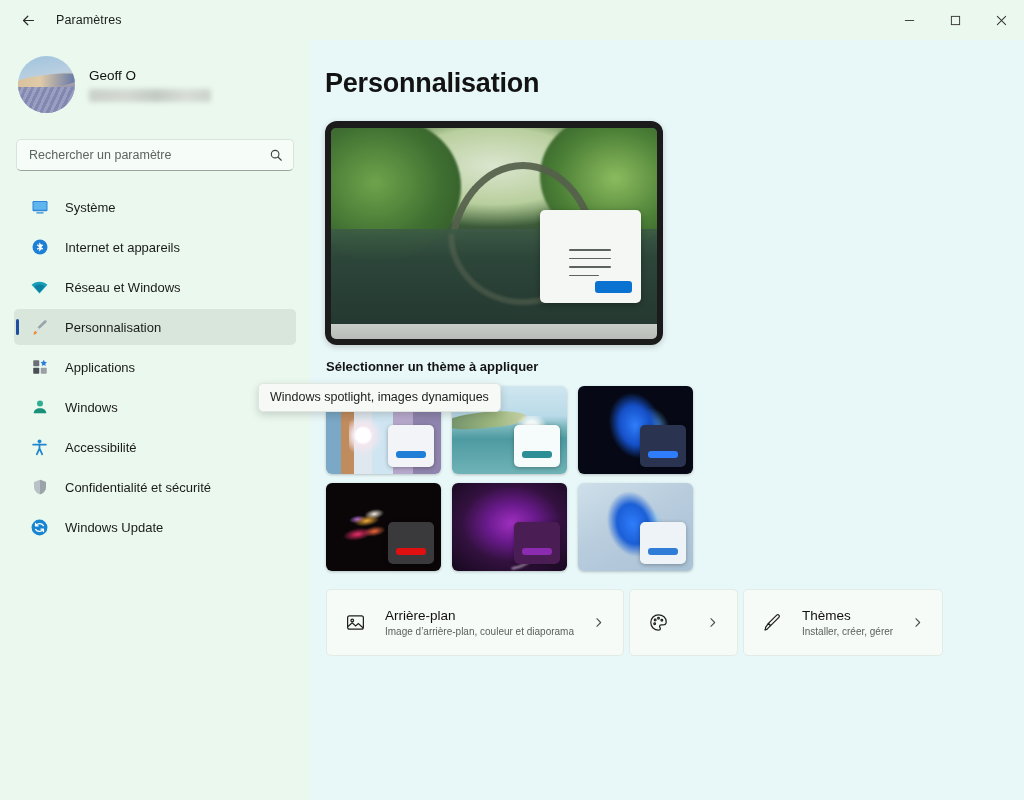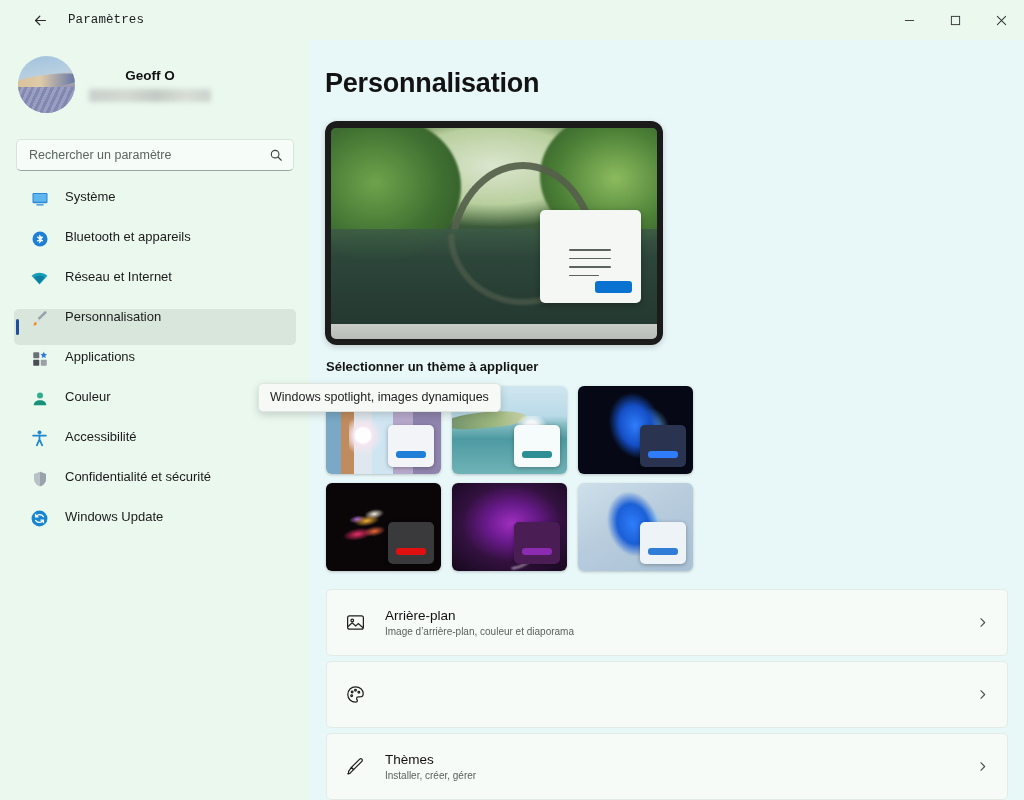--- a/index.html
+++ b/index.html
@@ -27,23 +27,22 @@
     flex: 0 0 40px;
     display: flex;
     align-items: stretch;
     background: #eaf8ee;
     position: relative;
     z-index: 40;
   }
   .tb-left {
     display: flex;
     align-items: center;
-    padding-left: 26px;
+    padding-left: 14px;
     gap: 14px;
-    font-family: Liberation Mono, monospace;
   }
   .back-btn {
     width: 28px; height: 28px;
     display: flex; align-items: center; justify-content: center;
     border-radius: 5px;
     color: #2b2b2b;
   }
   .back-btn svg { display: block; }
   .tb-title {
     font-size: 12.5px;
@@ -104,23 +103,22 @@
     content:"";
     position:absolute; left:0; bottom:0;
     width:100%; height:46%;
     background: repeating-linear-gradient(115deg, #8287b0 0 3px, #9aa0c4 3px 6px);
     opacity:.95;
   }
   .acct-text { min-width: 0; }
   .acct-name {
     font-size: 13.5px;
     color: #111;
-    font-weight: 700;
+    font-weight: 400;
     margin-bottom: 6px;
-    text-align: center;
   }
   .acct-email-blur {
     width: 122px; height: 13px;
     background: linear-gradient(90deg,#c9cfc9,#d4dad2 30%,#c3cac3 55%,#d8ded6 80%,#cbd2cb);
     filter: blur(2.4px);
     border-radius: 2px;
   }
 
   .searchbox {
     margin: 18px 4px 14px 4px;
@@ -145,21 +143,21 @@
   .searchbox input::placeholder { color: #5d6560; }
   .search-icon { color: #3a433d; display: flex; }
 
   .nav { margin-top: 2px; display: flex; flex-direction: column; gap: 0; }
   .nav-item {
     position: relative;
     height: 36px;
     margin: 2px 2px;
     border-radius: 5px;
     display: flex;
-    align-items: flex-start;
+    align-items: center;
     gap: 16px;
     padding-left: 16px;
     cursor: default;
   }
   .nav-item.selected { background: rgba(190,205,196,0.42); }
   .nav-item.selected::before {
     content: "";
     position: absolute;
     left: 2px; top: 50%;
     transform: translateY(-50%);
@@ -417,21 +415,21 @@
       radial-gradient(ellipse 22% 42% at 64% 56%, #6fc0ff 0%, transparent 68%);
     border-radius: 50% 40% 55% 45%;
     transform: rotate(-16deg);
   }
 
   
   .cards {
     margin-top: 18px;
     padding-left: 2px;
     display: flex;
-    flex-direction: column;
+    flex-direction: row;
     gap: 5px;
   }
   .card {
     height: 67px;
     background: #f7fbf8;
     border: 1px solid #e2ece5;
     border-radius: 5px;
     display: flex;
     align-items: center;
     padding: 0 18px 0 16px;
@@ -536,31 +534,31 @@
         </div>
 
         <div class="nav-item">
           <span class="nav-ico">
             <svg width="18" height="18" viewBox="0 0 24 24">
               <circle cx="12" cy="12" r="10" fill="#1e7fd6"></circle>
               <path d="M11 6.5l4.2 3.6L11 13.8V6.5zM11 10.2l4.2 3.6L11 17.5v-7.3z" fill="#fff" stroke="#fff" stroke-width="0.5" stroke-linejoin="round"></path>
               <path d="M8.6 9.4l6.6 5M8.6 14.6l6.6-5" stroke="#fff" stroke-width="1.5" stroke-linecap="round" fill="none"></path>
             </svg>
           </span>
-          <span class="nav-label">Bluetooth et appareils</span>
+          <span class="nav-label">Internet et appareils</span>
         </div>
 
         <div class="nav-item">
           <span class="nav-ico">
             <svg width="19" height="19" viewBox="0 0 24 24">
               <path d="M2 8.4C4.7 6.1 8.2 4.8 12 4.8s7.3 1.3 10 3.6L12 19.6 2 8.4z" fill="#19a0b8"></path>
               <path d="M5.6 10.6C7.4 9.1 9.6 8.3 12 8.3s4.6.8 6.4 2.3L12 18.2l-6.4-7.6z" fill="#0d7fa0"></path>
             </svg>
           </span>
-          <span class="nav-label">Réseau et Internet</span>
+          <span class="nav-label">Réseau et Windows</span>
         </div>
 
         <div class="nav-item selected">
           <span class="nav-ico">
             <svg width="19" height="19" viewBox="0 0 24 24">
               <path d="M20.5 3.3c.7.7.7 1.7 0 2.3L11.8 14l-2.3-2.3 8.7-8.4c.6-.6 1.6-.6 2.3 0z" fill="#9aa3ad"></path>
               <path d="M10.9 12.6l2.2 2.2-4 3.2-2.1-2.1 3.9-3.3z" fill="#d8dde2"></path>
               <path d="M6.7 16.2l2.1 2.1c-.7 1.8-2.6 3-4.6 2.8.9-1 .8-2 .6-2.9.8-.7 1.4-1.3 1.9-2z" fill="#f08a2e"></path>
             </svg>
           </span>
@@ -579,21 +577,21 @@
           <span class="nav-label">Applications</span>
         </div>
 
         <div class="nav-item">
           <span class="nav-ico">
             <svg width="18" height="18" viewBox="0 0 24 24">
               <circle cx="12" cy="7.2" r="4" fill="#2fae90"></circle>
               <path d="M3.6 20.4c0-4.2 3.8-6.7 8.4-6.7s8.4 2.5 8.4 6.7H3.6z" fill="#17917a"></path>
             </svg>
           </span>
-          <span class="nav-label">Couleur</span>
+          <span class="nav-label">Windows</span>
         </div>
 
 
 
         <div class="nav-item">
           <span class="nav-ico">
             <svg width="19" height="19" viewBox="0 0 24 24">
               <circle cx="12" cy="4.2" r="2.4" fill="#1f86d0"></circle>
               <path d="M4 8.4h16" stroke="#1f86d0" stroke-width="2.2" stroke-linecap="round"></path>
               <path d="M12 8v5M12 13l-3.4 7.6M12 13l3.4 7.6" stroke="#1f86d0" stroke-width="2.2" stroke-linecap="round" fill="none"></path>

